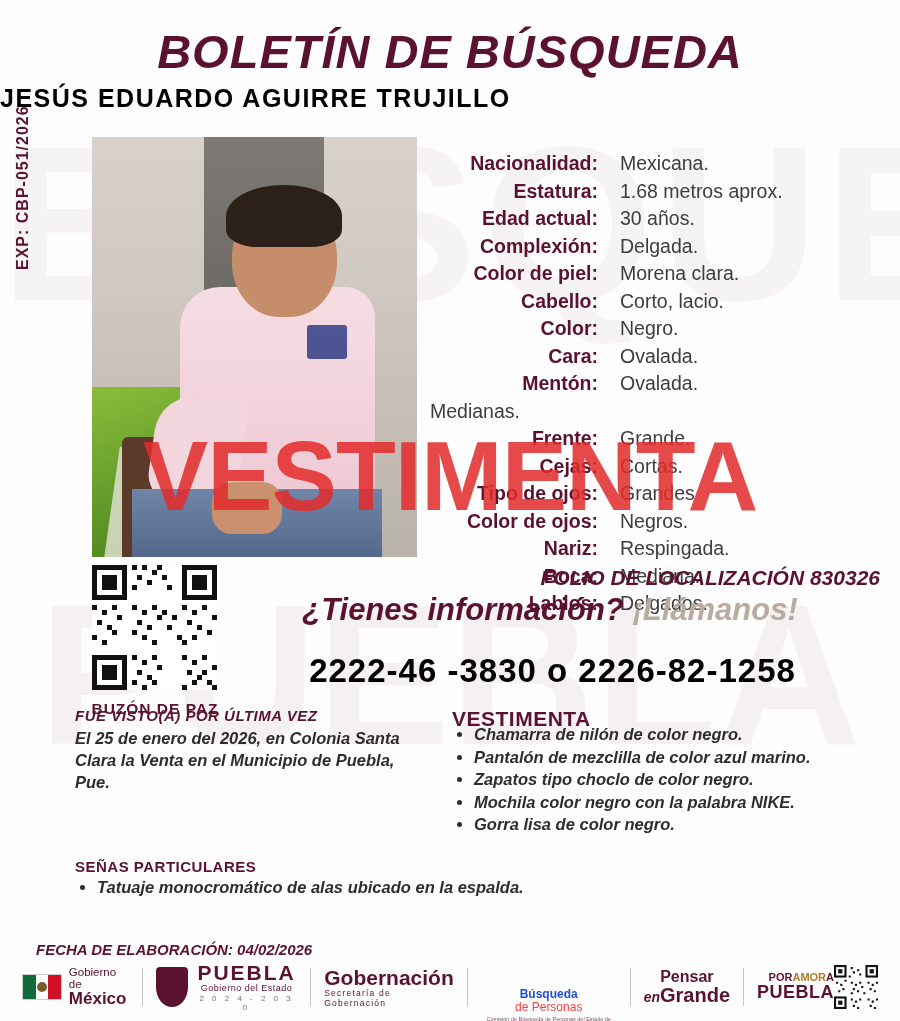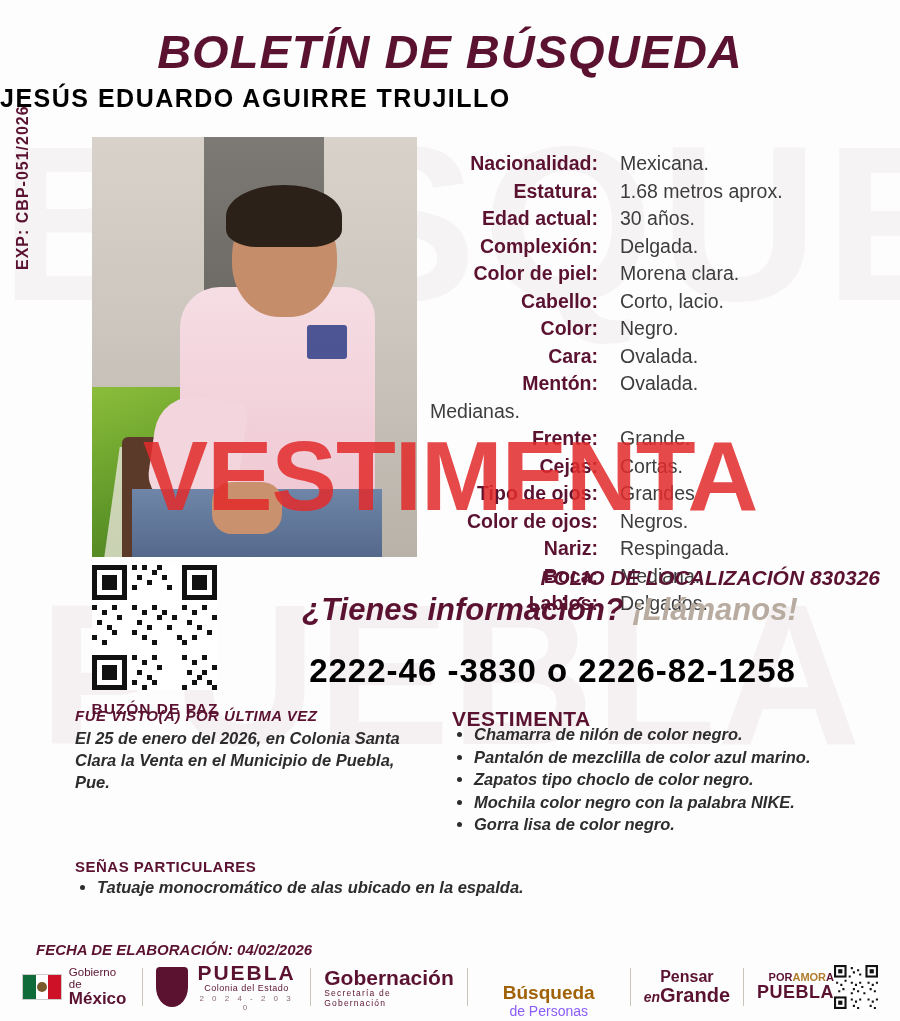--- a/index.html
+++ b/index.html
@@ -241,22 +241,22 @@
   }
   .pue-text{ margin-left:8px; text-align:center; line-height:1.05;}
   .pue-text .p1{ font-size:21px; font-weight:bold; letter-spacing:2px; color:#5a1230;}
   .pue-text .p2{ font-size:9px; letter-spacing:.5px; color:#5a1230;}
   .pue-text .p3{ font-size:8px; letter-spacing:3px; color:#8a6a76; margin-top:2px;}
 
   .gob-text .g1{ font-size:21px; font-weight:bold; color:#5a1230; line-height:1;}
   .gob-text .g2{ font-size:8.5px; letter-spacing:1.2px; color:#5a1230;}
 
   .bus-text { text-align:center; line-height:1.1;}
-  .bus-text .b1{ font-size:19px; font-weight:bold; color:#a16207;margin-top:42px;}
-  .bus-text .b2{ font-size:14px; color:#8b5cf6;}
+  .bus-text .b1{ font-size:12px; font-weight:bold; color:#1d4ed8;margin-top:42px;}
+  .bus-text .b2{ font-size:12px; color:#ef4444;}
   .bus-text .b3{ font-size:5.5px; color:#7a5566; margin-top:2px;}
 
   .pensar { text-align:center; line-height:1;}
   .pensar .s1{ font-size:16px; font-weight:bold; color:#5a1230;}
   .pensar .s2{ font-size:20px; font-weight:bold; color:#5a1230;}
   .pensar .s2 em{ font-style:italic; font-size:14px; }
 
   .amor { text-align:right; line-height:1.05;}
   .amor .a1{ font-size:11px; font-weight:bold; color:#5a1230;}
   .amor .a1 b{ color:#b07b2a; }
@@ -431,21 +431,21 @@
         <div class="t1">Gobierno de</div>
         <div class="t2">México</div>
       </div>
     </div>
     <div class="f-sep"></div>
 
     <div class="f-item">
       <div class="pue-shield"></div>
       <div class="pue-text">
         <div class="p1">PUEBLA</div>
-        <div class="p2">Colonia del Estado</div>
+        <div class="p2">Gobierno del Estado</div>
         <div class="p3">2 0 2 4 - 2 0 3 0</div>
       </div>
     </div>
     <div class="f-sep"></div>
 
     <div class="f-item gob-text">
       <div>
         <div class="g1">Gobernación</div>
         <div class="g2">Secretaría de Gobernación</div>
       </div>

